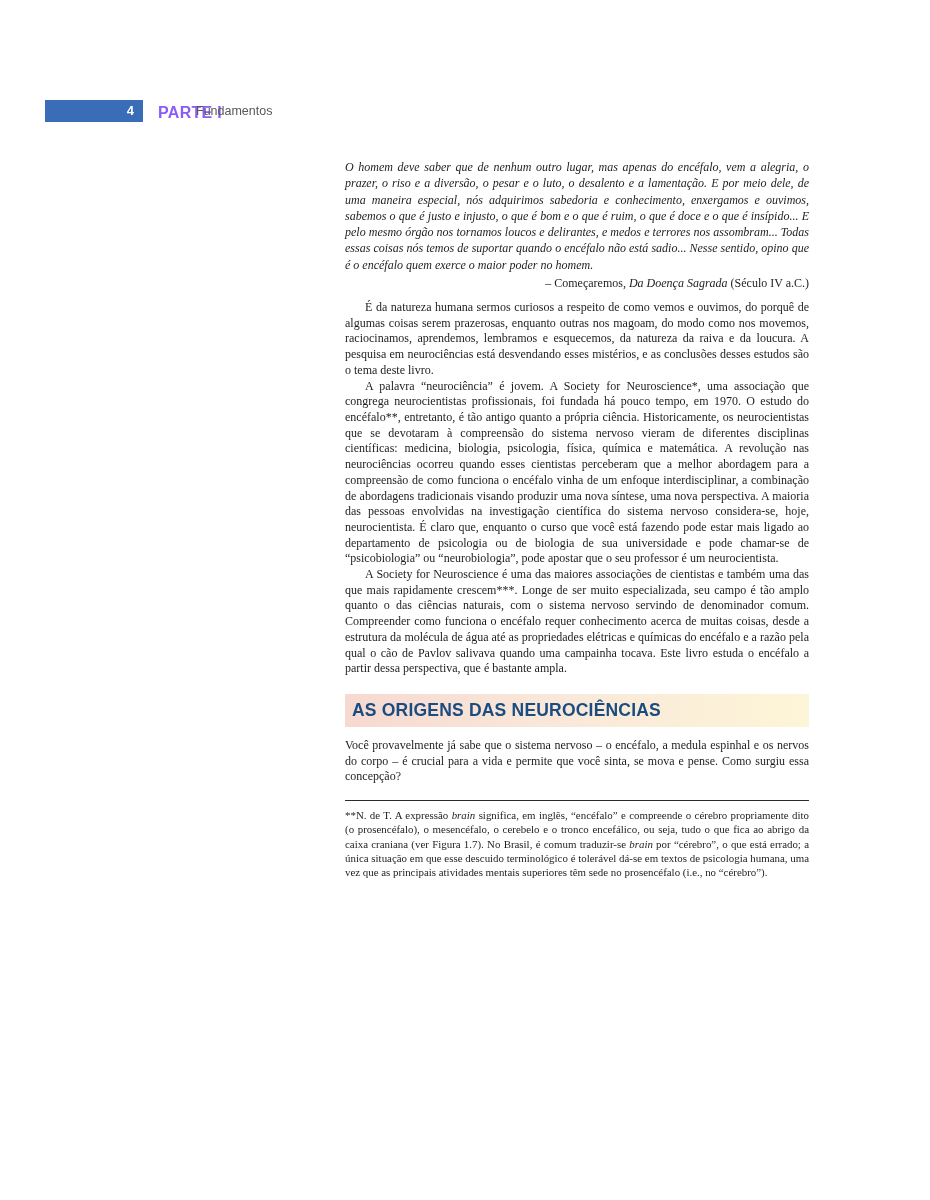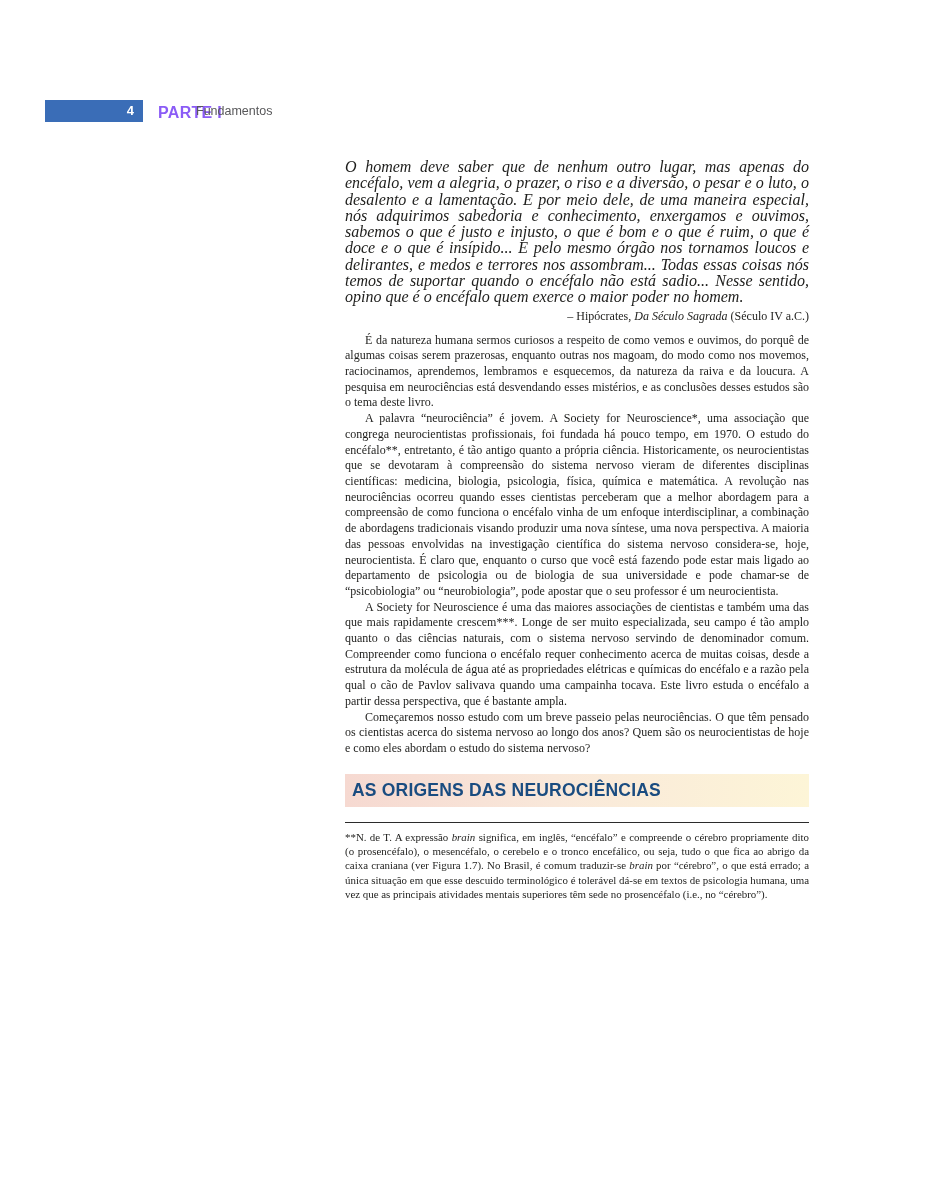--- a/index.html
+++ b/index.html
@@ -37,21 +37,21 @@
   .section-heading {
     background:linear-gradient(90deg, #f6d9d1 0%, #f9e8da 45%, #fdf5d7 100%);
     color:#1a4c80;
     font-family:"Liberation Sans", sans-serif;
     font-weight:bold; font-size:17.5px; letter-spacing:.2px;
     padding:6px 4px 6px 7px;
   }
 
   .quote {
     margin-top:12px;
-    font-style:italic; font-size:16px; line-height:16.3px;
+    font-style:italic; font-size:12px; line-height:16.3px;
     text-align:justify;
   }
   .attribution {
     margin-top:3px;
     font-size:12px; text-align:right;
   }
   .attribution .book-title { font-style:italic; }
 
   .body-para {
     font-size:12px; line-height:15.7px;
@@ -84,29 +84,29 @@
     </div>
     <span class="part-label">PARTE I</span>
     <span class="part-title">Fundamentos</span>
   </div>
 
   <div class="content">
 
 
     <p class="quote">O homem deve saber que de nenhum outro lugar, mas apenas do encéfalo, vem a alegria, o prazer, o riso e a diversão, o pesar e o luto, o desalento e a lamentação. E por meio dele, de uma maneira especial, nós adquirimos sabedoria e conhecimento, enxergamos e ouvimos, sabemos o que é justo e injusto, o que é bom e o que é ruim, o que é doce e o que é insípido... E pelo mesmo órgão nos tornamos loucos e delirantes, e medos e terrores nos assombram... Todas essas coisas nós temos de suportar quando o encéfalo não está sadio... Nesse sentido, opino que é o encéfalo quem exerce o maior poder no homem.</p>
 
-    <p class="attribution"><span>– Hipócrates, </span><span class="book-title">Da Século Sagrada</span><span> (Século IV a.C.)</span></p>
+    <p class="attribution"><span>– Começaremos, </span><span class="book-title">Da Doença Sagrada</span><span> (Século IV a.C.)</span></p>
 
     <p class="body-para first">É da natureza humana sermos curiosos a respeito de como vemos e ouvimos, do porquê de algumas coisas serem prazerosas, enquanto outras nos magoam, do modo como nos movemos, raciocinamos, aprendemos, lembramos e esquecemos, da natureza da raiva e da loucura. A pesquisa em neurociências está desvendando esses mistérios, e as conclusões desses estudos são o tema deste livro.</p>
     <p class="body-para">A palavra “neurociência” é jovem. A Society for Neuroscience*, uma associação que congrega neurocientistas profissionais, foi fundada há pouco tempo, em 1970. O estudo do encéfalo**, entretanto, é tão antigo quanto a própria ciência. Historicamente, os neurocientistas que se devotaram à compreensão do sistema nervoso vieram de diferentes disciplinas científicas: medicina, biologia, psicologia, física, química e matemática. A revolução nas neurociências ocorreu quando esses cientistas perceberam que a melhor abordagem para a compreensão de como funciona o encéfalo vinha de um enfoque interdisciplinar, a combinação de abordagens tradicionais visando produzir uma nova síntese, uma nova perspectiva. A maioria das pessoas envolvidas na investigação científica do sistema nervoso considera-se, hoje, neurocientista. É claro que, enquanto o curso que você está fazendo pode estar mais ligado ao departamento de psicologia ou de biologia de sua universidade e pode chamar-se de “psicobiologia” ou “neurobiologia”, pode apostar que o seu professor é um neurocientista.</p>
     <p class="body-para">A Society for Neuroscience é uma das maiores associações de cientistas e também uma das que mais rapidamente crescem***. Longe de ser muito especializada, seu campo é tão amplo quanto o das ciências naturais, com o sistema nervoso servindo de denominador comum. Compreender como funciona o encéfalo requer conhecimento acerca de muitas coisas, desde a estrutura da molécula de água até as propriedades elétricas e químicas do encéfalo e a razão pela qual o cão de Pavlov salivava quando uma campainha tocava. Este livro estuda o encéfalo a partir dessa perspectiva, que é bastante ampla.</p>
-    <p class="body-para">Começaremos nosso estudo com um breve passeio pelas neurociências. O que têm pensado os cientistas acerca do sistema nervoso ao longo dos anos? Quem são os neurocientistas de hoje e como eles abordam o estudo do sistema nervoso?</p>
 
     <div class="section-heading heading-2">AS ORIGENS DAS NEUROCIÊNCIAS</div>
 
+    <p class="body-para no-indent after-heading">Você provavelmente já sabe que o sistema nervoso – o encéfalo, a medula espinhal e os nervos do corpo – é crucial para a vida e permite que você sinta, se mova e pense. Como surgiu essa concepção?</p>
 
     <hr class="footnote-rule">
 
 
     <p class="footnote"><span>**N. de T. A expressão </span><span class="fn-italic">brain</span><span> significa, em inglês, “encéfalo” e compreende o cérebro propriamente dito (o prosencéfalo), o mesencéfalo, o cerebelo e o tronco encefálico, ou seja, tudo o que fica ao abrigo da caixa craniana (ver Figura 1.7). No Brasil, é comum traduzir-se </span><span class="fn-italic">brain</span><span> por “cérebro”, o que está errado; a única situação em que esse descuido terminológico é tolerável dá-se em textos de psicologia humana, uma vez que as principais atividades mentais superiores têm sede no prosencéfalo (i.e., no “cérebro”).</span></p>
 
 
   </div>
 </div>
 

